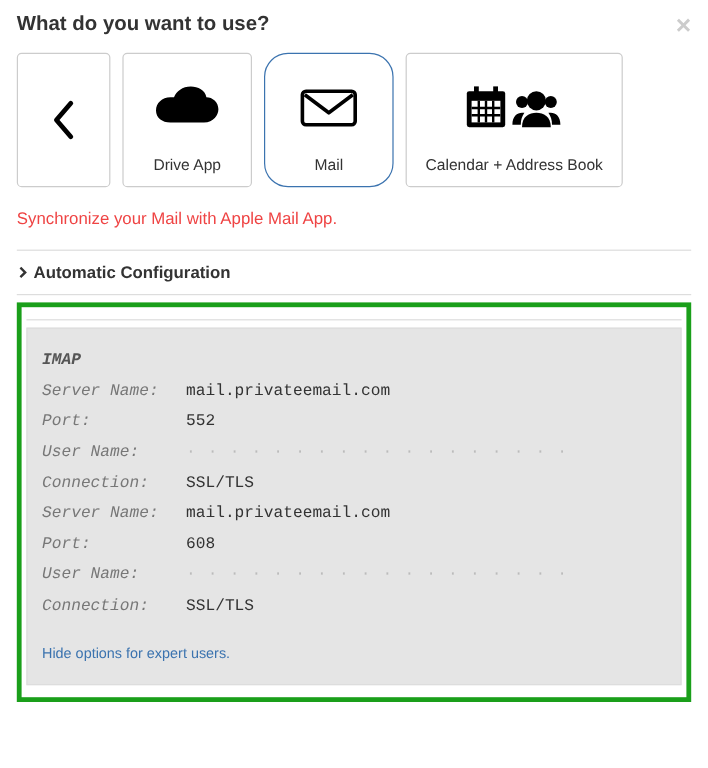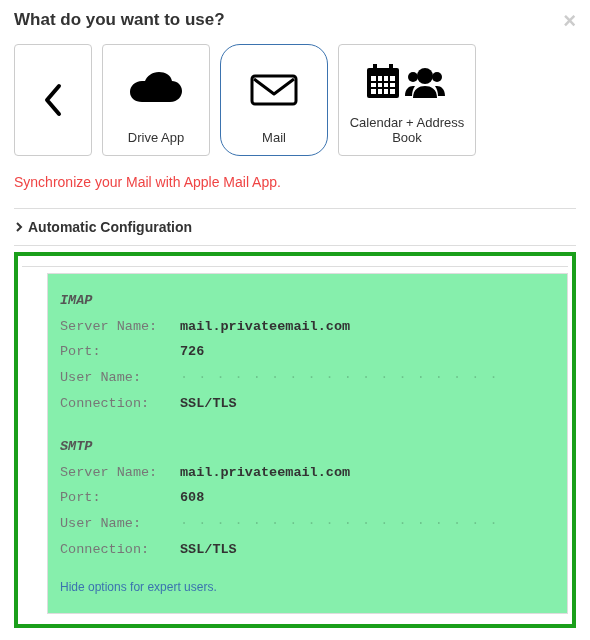--- a/index.html
+++ b/index.html
@@ -44,21 +44,21 @@
     align-items: center;
     justify-content: center;
     cursor: pointer;
     background: #fff;
     padding: 4px;
   }
   .card.selected { border: 1px solid #3b73af; }
   .card-back { width: 78px; }
   .card-drive { width: 108px; }
   .card-mail { width: 108px; border-radius: 20px; }
-  .card-cal { width: 138px; }
+  .card-cal { width: 181px; }
   .card-icon {
     flex: 1;
     display: flex;
     align-items: center;
     justify-content: center;
     width: 100%;
   }
   .card-label {
     font-size: 13px;
     color: #333;
@@ -89,40 +89,39 @@
     display: inline-block;
     width: 10px;
     text-align: center;
   }
   .highlight-box {
     border: 4px solid #1a9f1a;
     padding: 4px 4px 10px 4px;
     margin-top: 4px;
   }
   .config-panel {
-    background: #86efac;
+    background: #e5e5e5;
     border: 1px solid #ddd;
     padding: 12px 12px 14px 12px;
     font-family: "Courier New", Courier, monospace;
     font-size: 13.5px;
     line-height: 1.9;
     color: #555;
     margin-top: 6px;
-    margin-left: 25px;
   }
   .conf-proto {
     font-style: italic;
     font-weight: 600;
     color: #555;
     margin-top: 2px;
   }
   .conf-proto.sm { margin-top: 18px; }
   .conf-row { display: flex; }
-  .ck { width: 120px; color: #777; white-space: pre; }
-  .cv { font-weight: 700; color: #333; }
+  .ck { width: 120px; color: #777; white-space: pre; font-style: italic; }
+  .cv { font-weight: 400; color: #333; }
   .cv.blur {
     font-weight: normal;
     color: rgba(0,0,0,0.18);
     letter-spacing: 1px;
   }
   .expert-link {
     font-family: "Helvetica Neue", Helvetica, Arial, sans-serif;
     font-size: 12px;
     color: #3b73af;
     margin-top: 14px;
@@ -215,32 +214,31 @@
 
   <div class="config-panel">
 
     <div class="conf-proto">IMAP</div>
     <div class="conf-row">
       <span class="ck">Server Name:</span>
       <span class="cv">mail.privateemail.com</span>
     </div>
     <div class="conf-row">
       <span class="ck">Port:</span>
-      <span class="cv">726</span>
+      <span class="cv">552</span>
     </div>
     <div class="conf-row">
       <span class="ck">User Name:</span>
       <span class="cv blur">· · · · · · · · · · · · · · · · · ·</span>
     </div>
     <div class="conf-row">
       <span class="ck">Connection:</span>
       <span class="cv">SSL/TLS</span>
     </div>
 
-    <div class="conf-proto sm">SMTP</div>
     <div class="conf-row">
       <span class="ck">Server Name:</span>
       <span class="cv">mail.privateemail.com</span>
     </div>
     <div class="conf-row">
       <span class="ck">Port:</span>
       <span class="cv">608</span>
     </div>
     <div class="conf-row">
       <span class="ck">User Name:</span>

